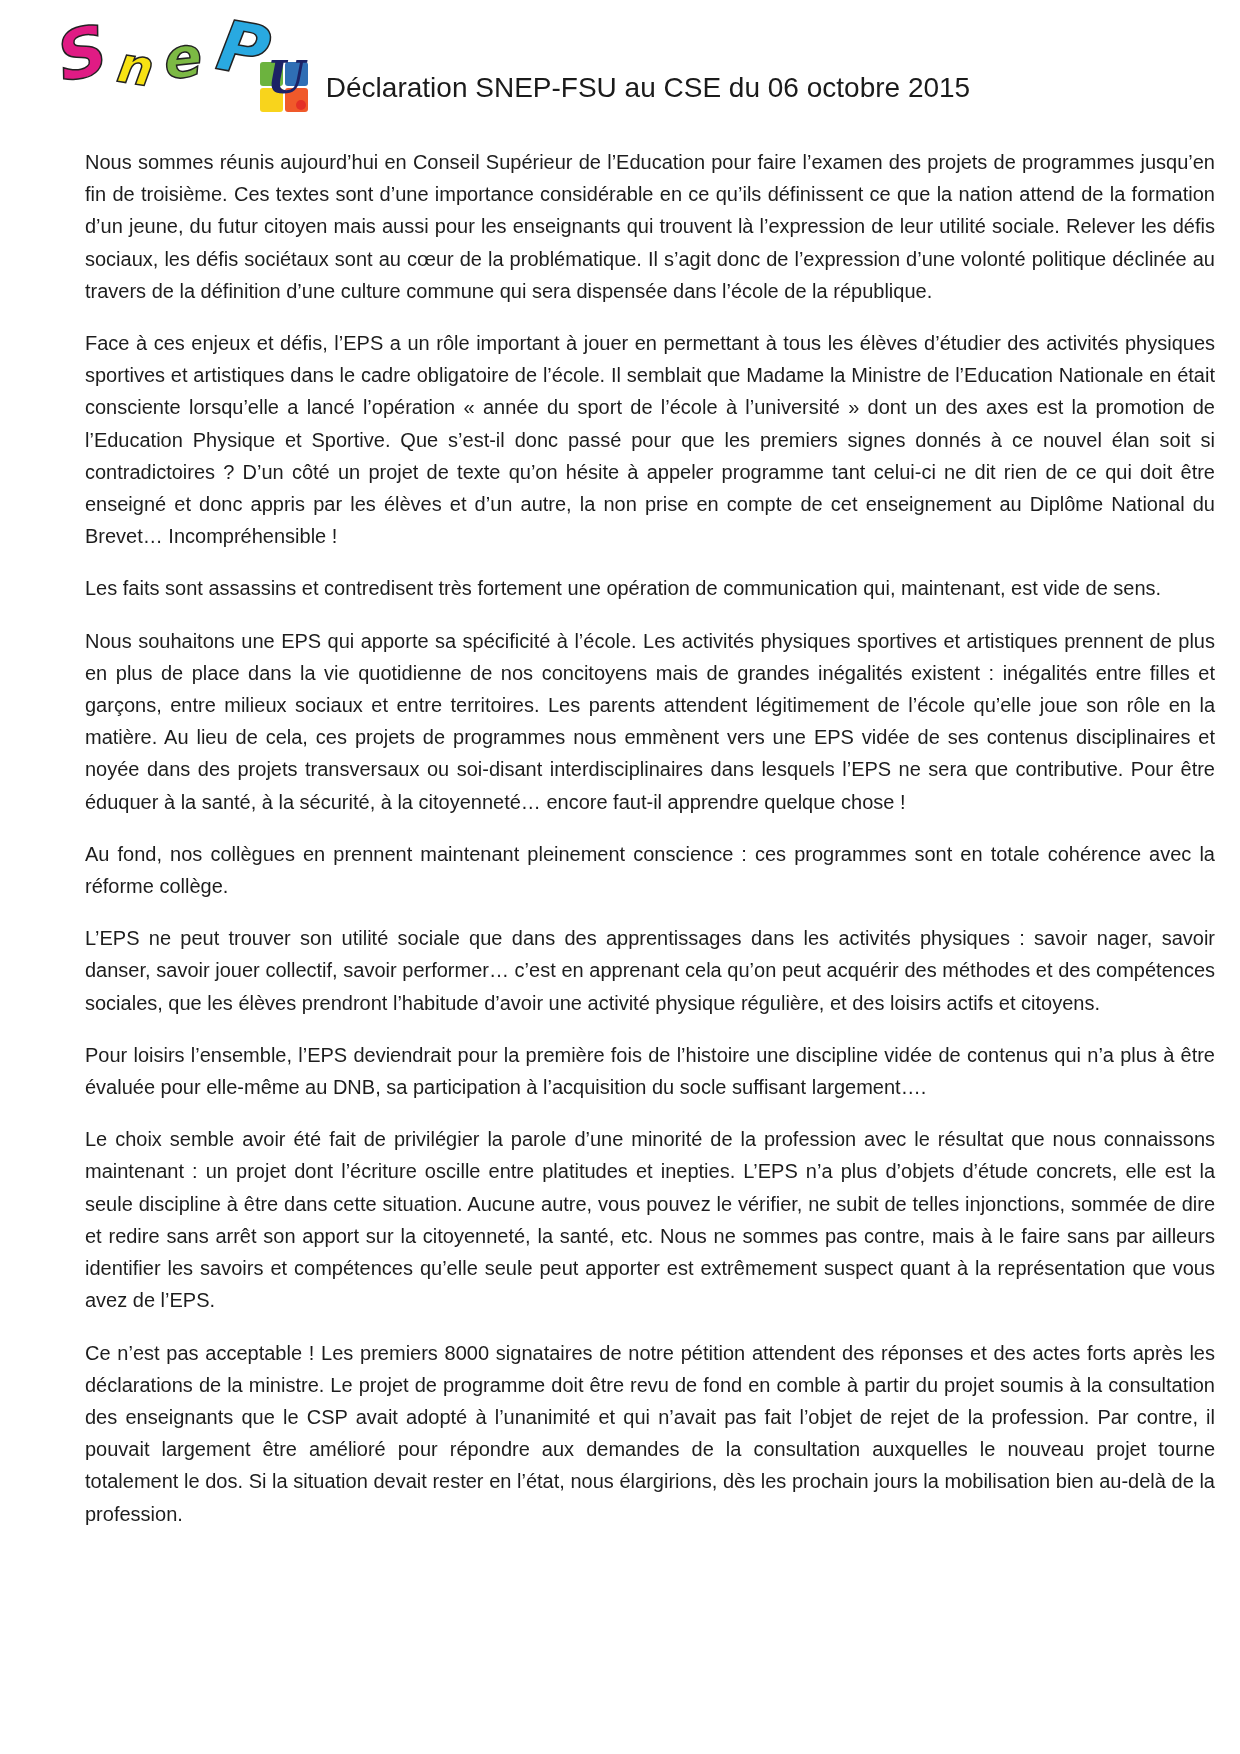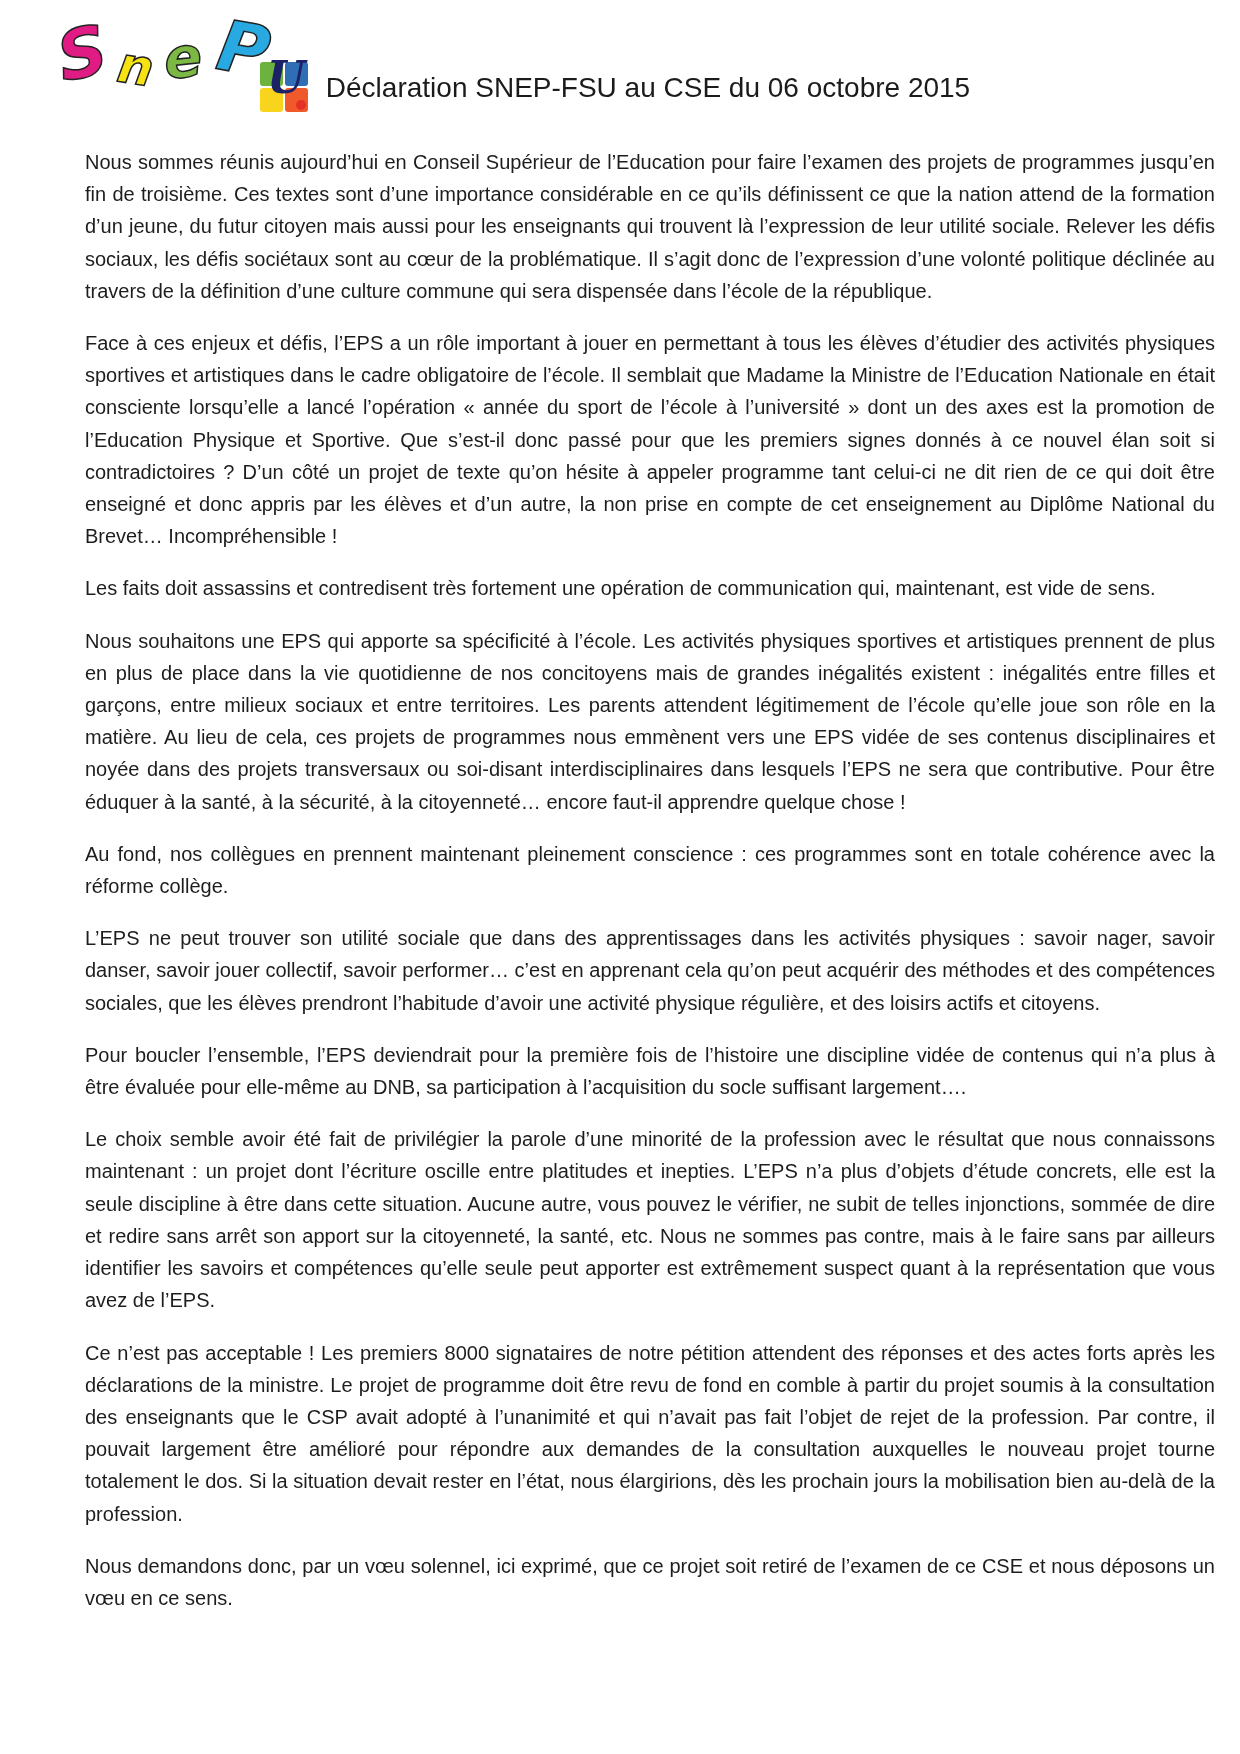--- a/index.html
+++ b/index.html
@@ -131,23 +131,22 @@
         <span class="fsu-dot" style="background-color: rgb(228, 48, 38);"></span>
       </span>
     </div>
 
     <div class="doc-title">Déclaration SNEP-FSU au CSE du 06 octobre 2015</div>
   </div>
 
   <div class="doc-body">
     <p>Nous sommes réunis aujourd’hui en Conseil Supérieur de l’Education pour faire l’examen des projets de programmes jusqu’en fin de troisième. Ces textes sont d’une importance considérable en ce qu’ils définissent ce que la nation attend de la formation d’un jeune, du futur citoyen mais aussi pour les enseignants qui trouvent là l’expression de leur utilité sociale. Relever les défis sociaux, les défis sociétaux sont au cœur de la problématique. Il s’agit donc de l’expression d’une volonté politique déclinée au travers de la définition d’une culture commune qui sera dispensée dans l’école de la république.</p>
     <p>Face à ces enjeux et défis, l’EPS a un rôle important à jouer en permettant à tous les élèves d’étudier  des activités physiques sportives et artistiques dans le cadre obligatoire de l’école. Il semblait que Madame la Ministre de l’Education Nationale en était consciente lorsqu’elle a lancé l’opération «&nbsp;année du sport de l’école à l’université&nbsp;» dont un des axes est la promotion de l’Education Physique et Sportive. Que s’est-il donc passé pour que les premiers signes donnés à ce nouvel élan soit si contradictoires&nbsp;? D’un côté un projet de texte qu’on hésite à appeler programme tant celui-ci ne dit rien de ce qui doit être enseigné et donc appris par les élèves et d’un autre, la non prise en compte de cet enseignement au Diplôme National du Brevet… Incompréhensible&nbsp;!</p>
-    <p>Les faits doit assassins et contredisent très fortement une opération de communication qui, maintenant, est vide de sens.</p>
+    <p>Les faits sont assassins et contredisent très fortement une opération de communication qui, maintenant, est vide de sens.</p>
     <p>Nous souhaitons une EPS qui apporte sa spécificité à l’école. Les activités physiques sportives et artistiques prennent de plus en plus de place dans la vie quotidienne de nos concitoyens mais de grandes inégalités existent&nbsp;: inégalités entre filles et garçons, entre milieux sociaux et entre territoires. Les parents attendent légitimement de l’école qu’elle joue son rôle en la matière.  Au lieu de cela, ces projets de programmes nous emmènent vers une  EPS vidée de ses contenus disciplinaires et noyée dans des projets transversaux ou soi-disant interdisciplinaires dans lesquels l’EPS ne sera que contributive. Pour être éduquer à la santé, à la sécurité, à la citoyenneté… encore faut-il apprendre quelque chose&nbsp;!</p>
     <p>Au fond, nos collègues en prennent maintenant pleinement conscience&nbsp;: ces programmes sont en totale cohérence avec la réforme collège.</p>
     <p>L’EPS ne peut trouver son utilité sociale que dans des apprentissages dans les activités physiques&nbsp;: savoir nager, savoir danser, savoir jouer collectif, savoir performer… c’est en apprenant cela qu’on peut  acquérir  des méthodes et des compétences sociales, que les élèves prendront l’habitude d’avoir une activité physique régulière, et des loisirs actifs et citoyens.</p>
-    <p>Pour boucler l’ensemble, l’EPS deviendrait pour la première fois de l’histoire une discipline vidée de contenus qui n’a plus à être évaluée pour elle-même au DNB, sa participation à l’acquisition du socle suffisant largement….</p>
+    <p>Pour loisirs l’ensemble, l’EPS deviendrait pour la première fois de l’histoire une discipline vidée de contenus qui n’a plus à être évaluée pour elle-même au DNB, sa participation à l’acquisition du socle suffisant largement….</p>
     <p>Le choix semble avoir été fait de privilégier la parole d’une minorité de la profession avec le résultat que nous connaissons maintenant&nbsp;: un projet dont l’écriture oscille entre platitudes et inepties. L’EPS n’a plus d’objets d’étude concrets, elle est la seule discipline à être dans cette situation. Aucune autre, vous pouvez le vérifier, ne subit de telles injonctions, sommée de dire et redire sans arrêt son apport sur la citoyenneté, la santé, etc. Nous ne sommes pas contre, mais à le faire sans par ailleurs identifier les savoirs et compétences qu’elle seule peut apporter est extrêmement suspect quant à la représentation que vous avez de l’EPS.</p>
     <p>Ce n’est pas acceptable&nbsp;! Les premiers 8000 signataires de notre pétition attendent des réponses et des actes forts après les déclarations de la ministre. Le projet de programme doit être revu de fond en comble à partir du projet soumis à la consultation des enseignants que le CSP avait adopté à l’unanimité et qui n’avait pas fait l’objet de rejet de la profession. Par contre, il pouvait largement être amélioré pour répondre aux demandes de la consultation auxquelles le nouveau projet tourne totalement le dos. Si la situation devait rester en l’état, nous élargirions, dès les prochain jours la mobilisation bien au-delà de la profession.</p>
-    <p>Nous demandons donc, par un vœu solennel, ici exprimé, que ce projet soit retiré de l’examen de ce CSE et nous déposons un vœu en ce sens.</p>
   </div>
 
 </div>
 
 </body></html>

